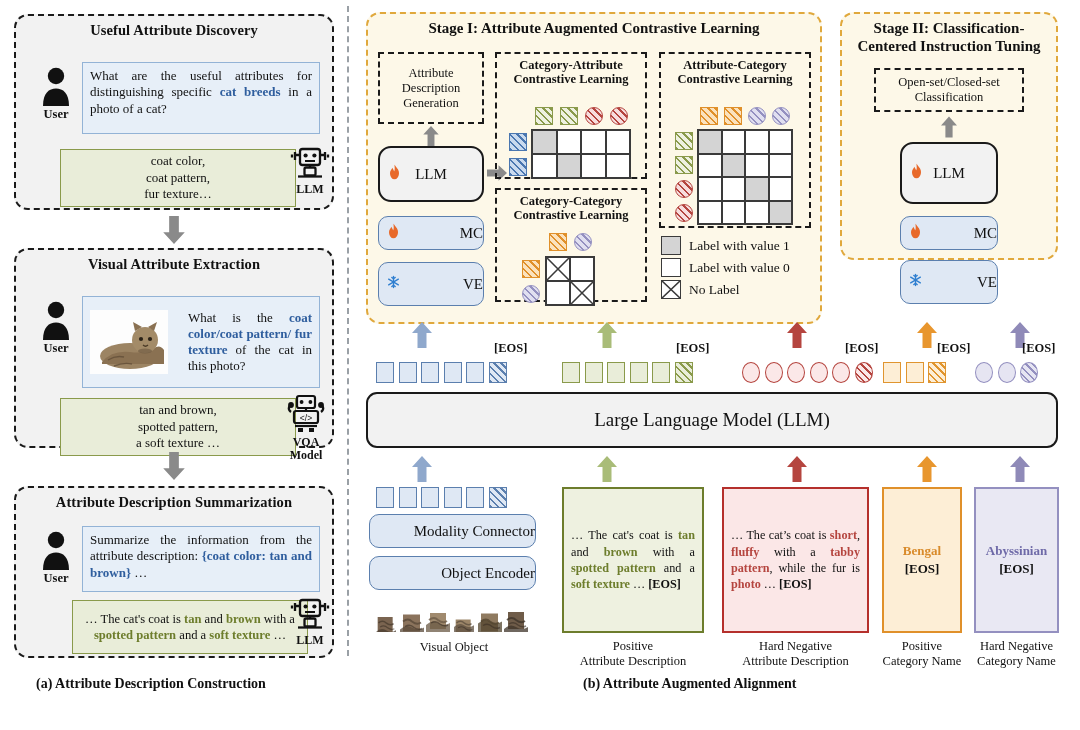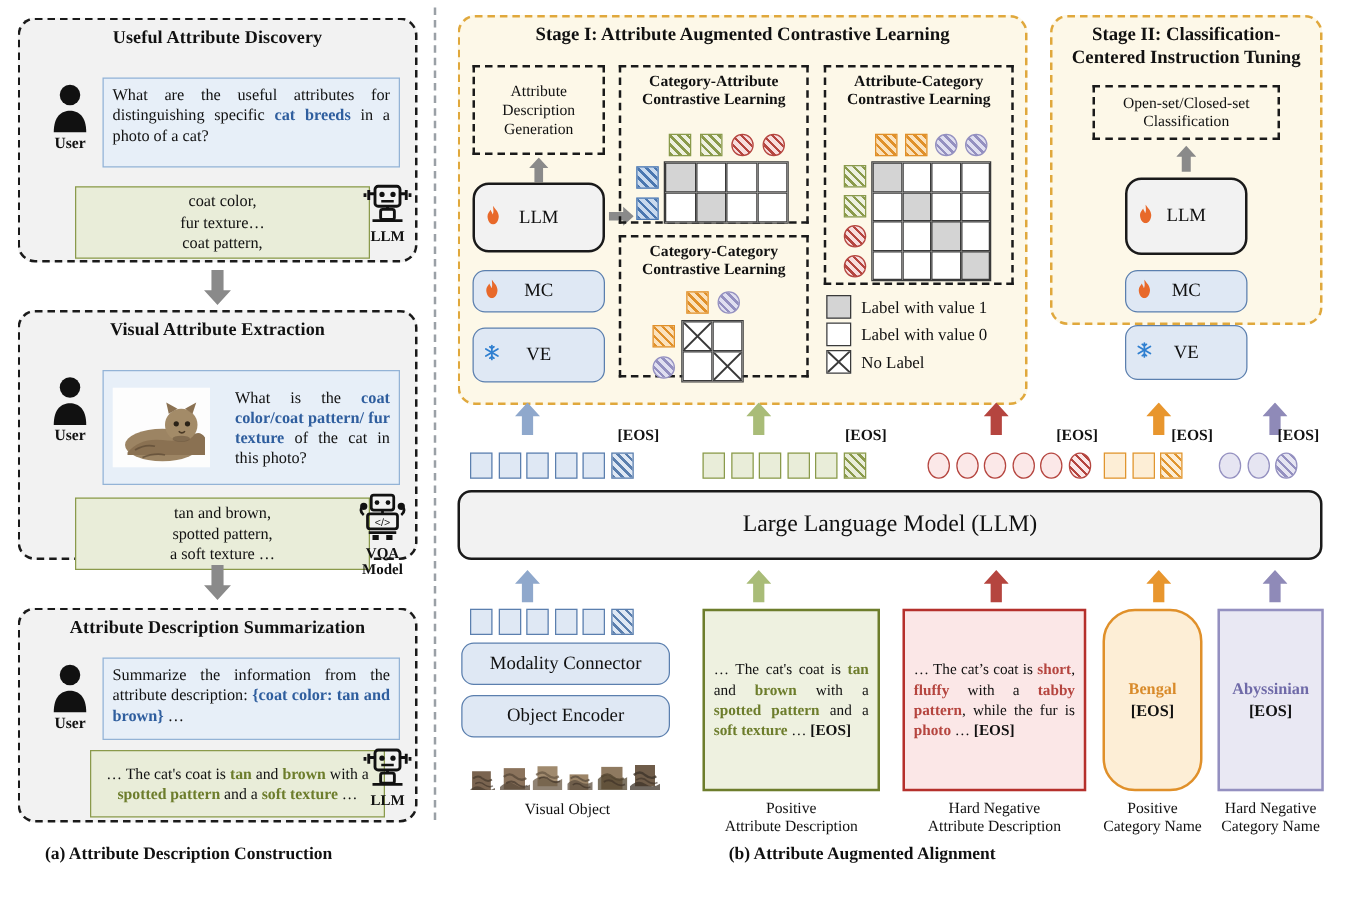--- a/index.html
+++ b/index.html
@@ -88,21 +88,21 @@
   }
 
   
   .mod {
     position:absolute;
     border-radius:10px;
     display:flex; align-items:center; justify-content:center;
     font-size:14px;
   }
   .mod-llm { border:2.4px solid #1a1a1a; background:#f2f2f2; border-radius:13px; }
-  .mod-sub { border:1.8px solid #5b7fae; background:#dfe8f4; }
+  .mod-sub { border:1.8px solid #5b7fae; background:#dfe8f4;justify-content:flex-end; }
   .mod-icon { position:absolute; left:8px; top:50%; transform:translateY(-50%); font-size:12px; }
 
   
   .chip { position:absolute; }
   .chip-sq { border-width:1.8px; border-style:solid; }
   .chip-ci { border-width:1.8px; border-style:solid; border-radius:50%; }
 
   
   .mtx { position:absolute; border:1.6px solid #3a3a3a; display:grid; }
   .mtx div { border:0.9px solid #3a3a3a; }
@@ -146,22 +146,22 @@
           <div style="line-height:0;"><svg width="30" height="40" viewBox="0 0 30 40">
               <circle cx="15" cy="10" r="8.2" fill="#111"></circle>
               <path d="M2 40 C2 27 8 22.5 15 22.5 C22 22.5 28 27 28 40 Z" fill="#111"></path>
             </svg></div>
           <div class="user-label" style="margin-top:1px;">User</div>
         </div>
         <div class="bubble-blue" style="position:absolute; left:66px; top:46px; width:238px; height:72px;"><span>What are the useful attributes for distinguishing specific </span><span class="hl-blue">cat breeds</span><span> in a photo of a cat?</span></div>
         <div class="bubble-green" style="position:absolute; left:44px; top:133px; width:236px; height:58px; display:flex; align-items:center; justify-content:center;">
           <div style="width:100%;">
             <div>coat color,</div>
+            <div>coat pattern,</div>
             <div>fur texture…</div>
-            <div>coat pattern,</div>
           </div>
         </div>
         <div style="position:absolute; left:294px; top:127px; width:0; text-align:center;">
           <div style="position:absolute; left:-28px; top:0; width:56px; text-align:center;">
             <div style="line-height:0;"><svg width="46" height="40" viewBox="0 0 46 40">
    <g fill="none" stroke="#111" stroke-width="2.3">
      <rect x="13" y="6" width="20" height="16" rx="2.5"></rect>
      <rect x="17.5" y="24.5" width="11" height="8" rx="1.6"></rect>
      <path d="M23 22 v2.5"></path>
      <path d="M11 33.5 h24"></path>
@@ -592,21 +592,21 @@
         <div>Positive</div>
         <div>Attribute Description</div>
       </div>
       <div class="tcard" style="left:722px; top:487px; width:147px; height:146px; border-color:#b5302c; background:#fbe7e7; display:flex; align-items:center;">
         <div style="width:100%; text-align:justify; font-size:12.2px; line-height:1.35;"><span>…  The cat’s coat is </span><span class="hl-red">short</span><span>, </span><span class="hl-red">fluffy</span><span> with a </span><span class="hl-red">tabby pattern</span><span>, while the fur is </span><span class="hl-red">photo</span><span> … </span><span class="bold">[EOS]</span></div>
       </div>
       <div class="tcaption" style="left:710px; top:639px; width:171px;">
         <div>Hard Negative</div>
         <div>Attribute Description</div>
       </div>
-      <div class="tcard" style="left:882px; top:487px; width:80px; height:146px; border-color:#e0902a; background:#fdeed6; display:flex; align-items:center;border-radius:26px;">
+      <div class="tcard" style="left:882px; top:487px; width:80px; height:146px; border-color:#e0902a; background:#fdeed6; display:flex; align-items:center;">
         <div style="width:100%; text-align:center; font-size:13px; line-height:1.35;"><span class="hl-orange">Bengal</span><br><span class="bold">[EOS]</span></div>
       </div>
       <div class="tcaption" style="left:870px; top:639px; width:104px;">
         <div>Positive</div>
         <div>Category Name</div>
       </div>
       <div class="tcard" style="left:974px; top:487px; width:85px; height:146px; border-color:#9490c0; background:#e9e8f3; display:flex; align-items:center;">
         <div style="width:100%; text-align:center; font-size:13px; line-height:1.35;"><span class="hl-purple">Abyssinian</span><br><span class="bold">[EOS]</span></div>
       </div>
       <div class="tcaption" style="left:962px; top:639px; width:109px;">

